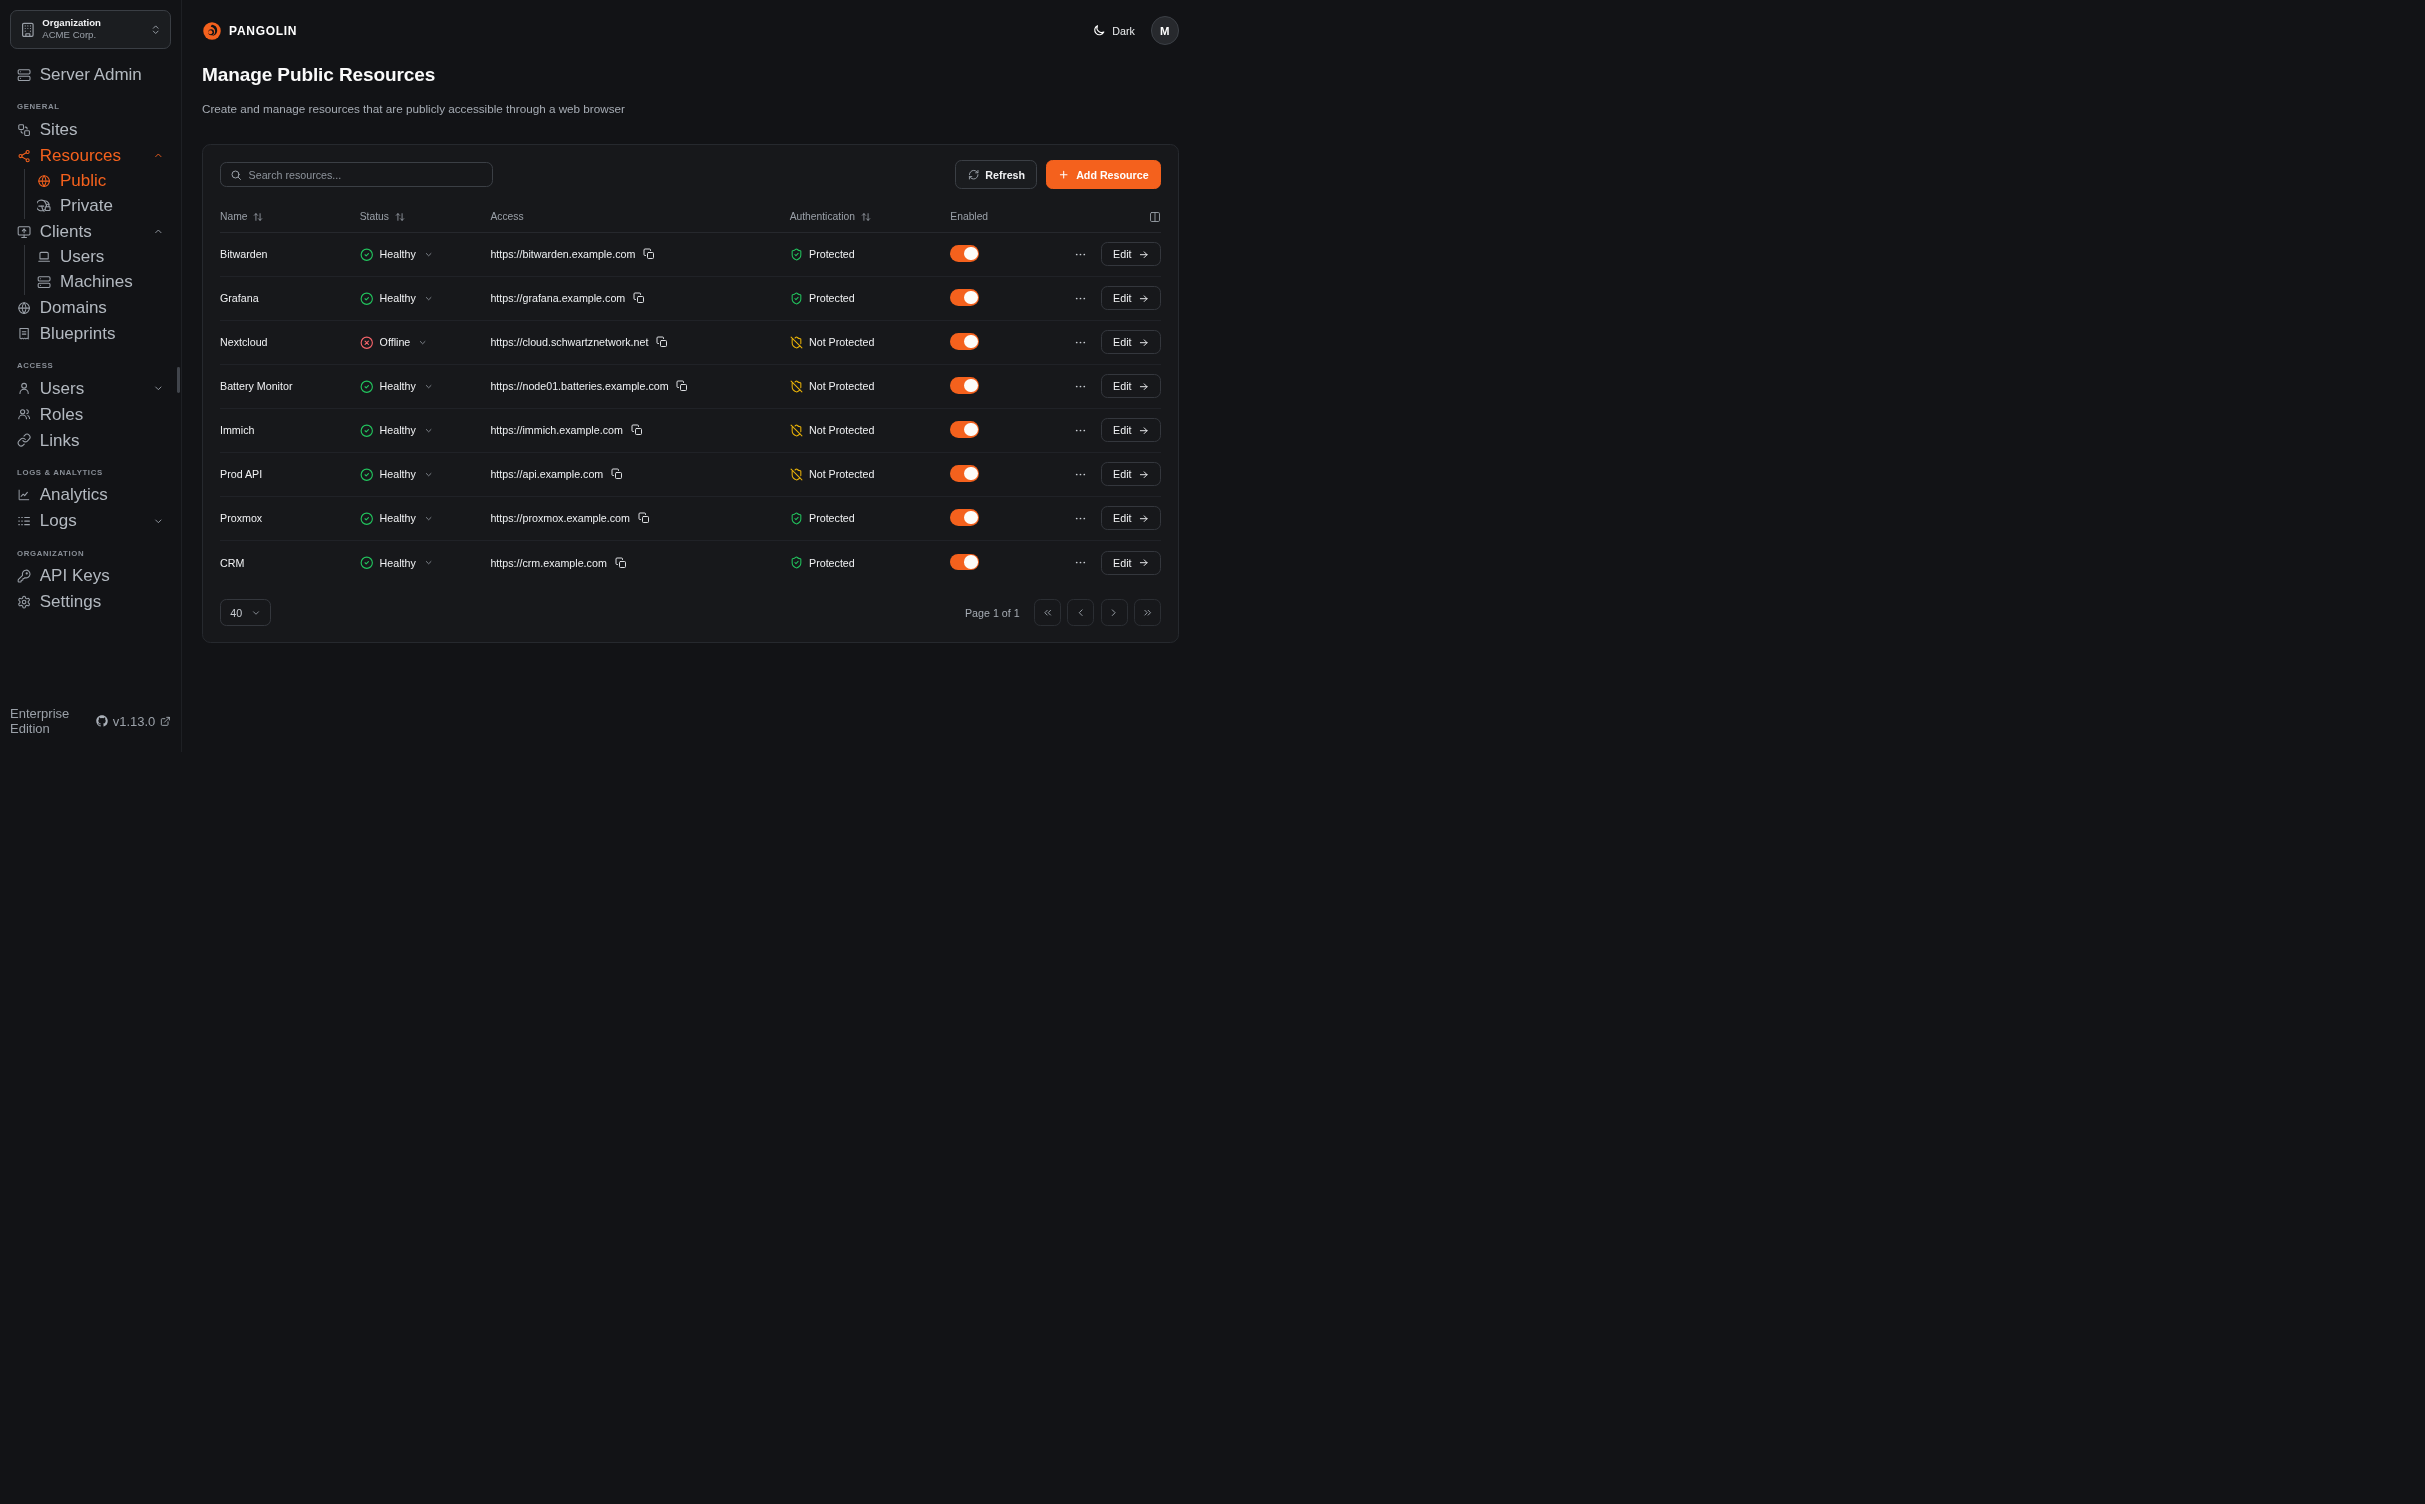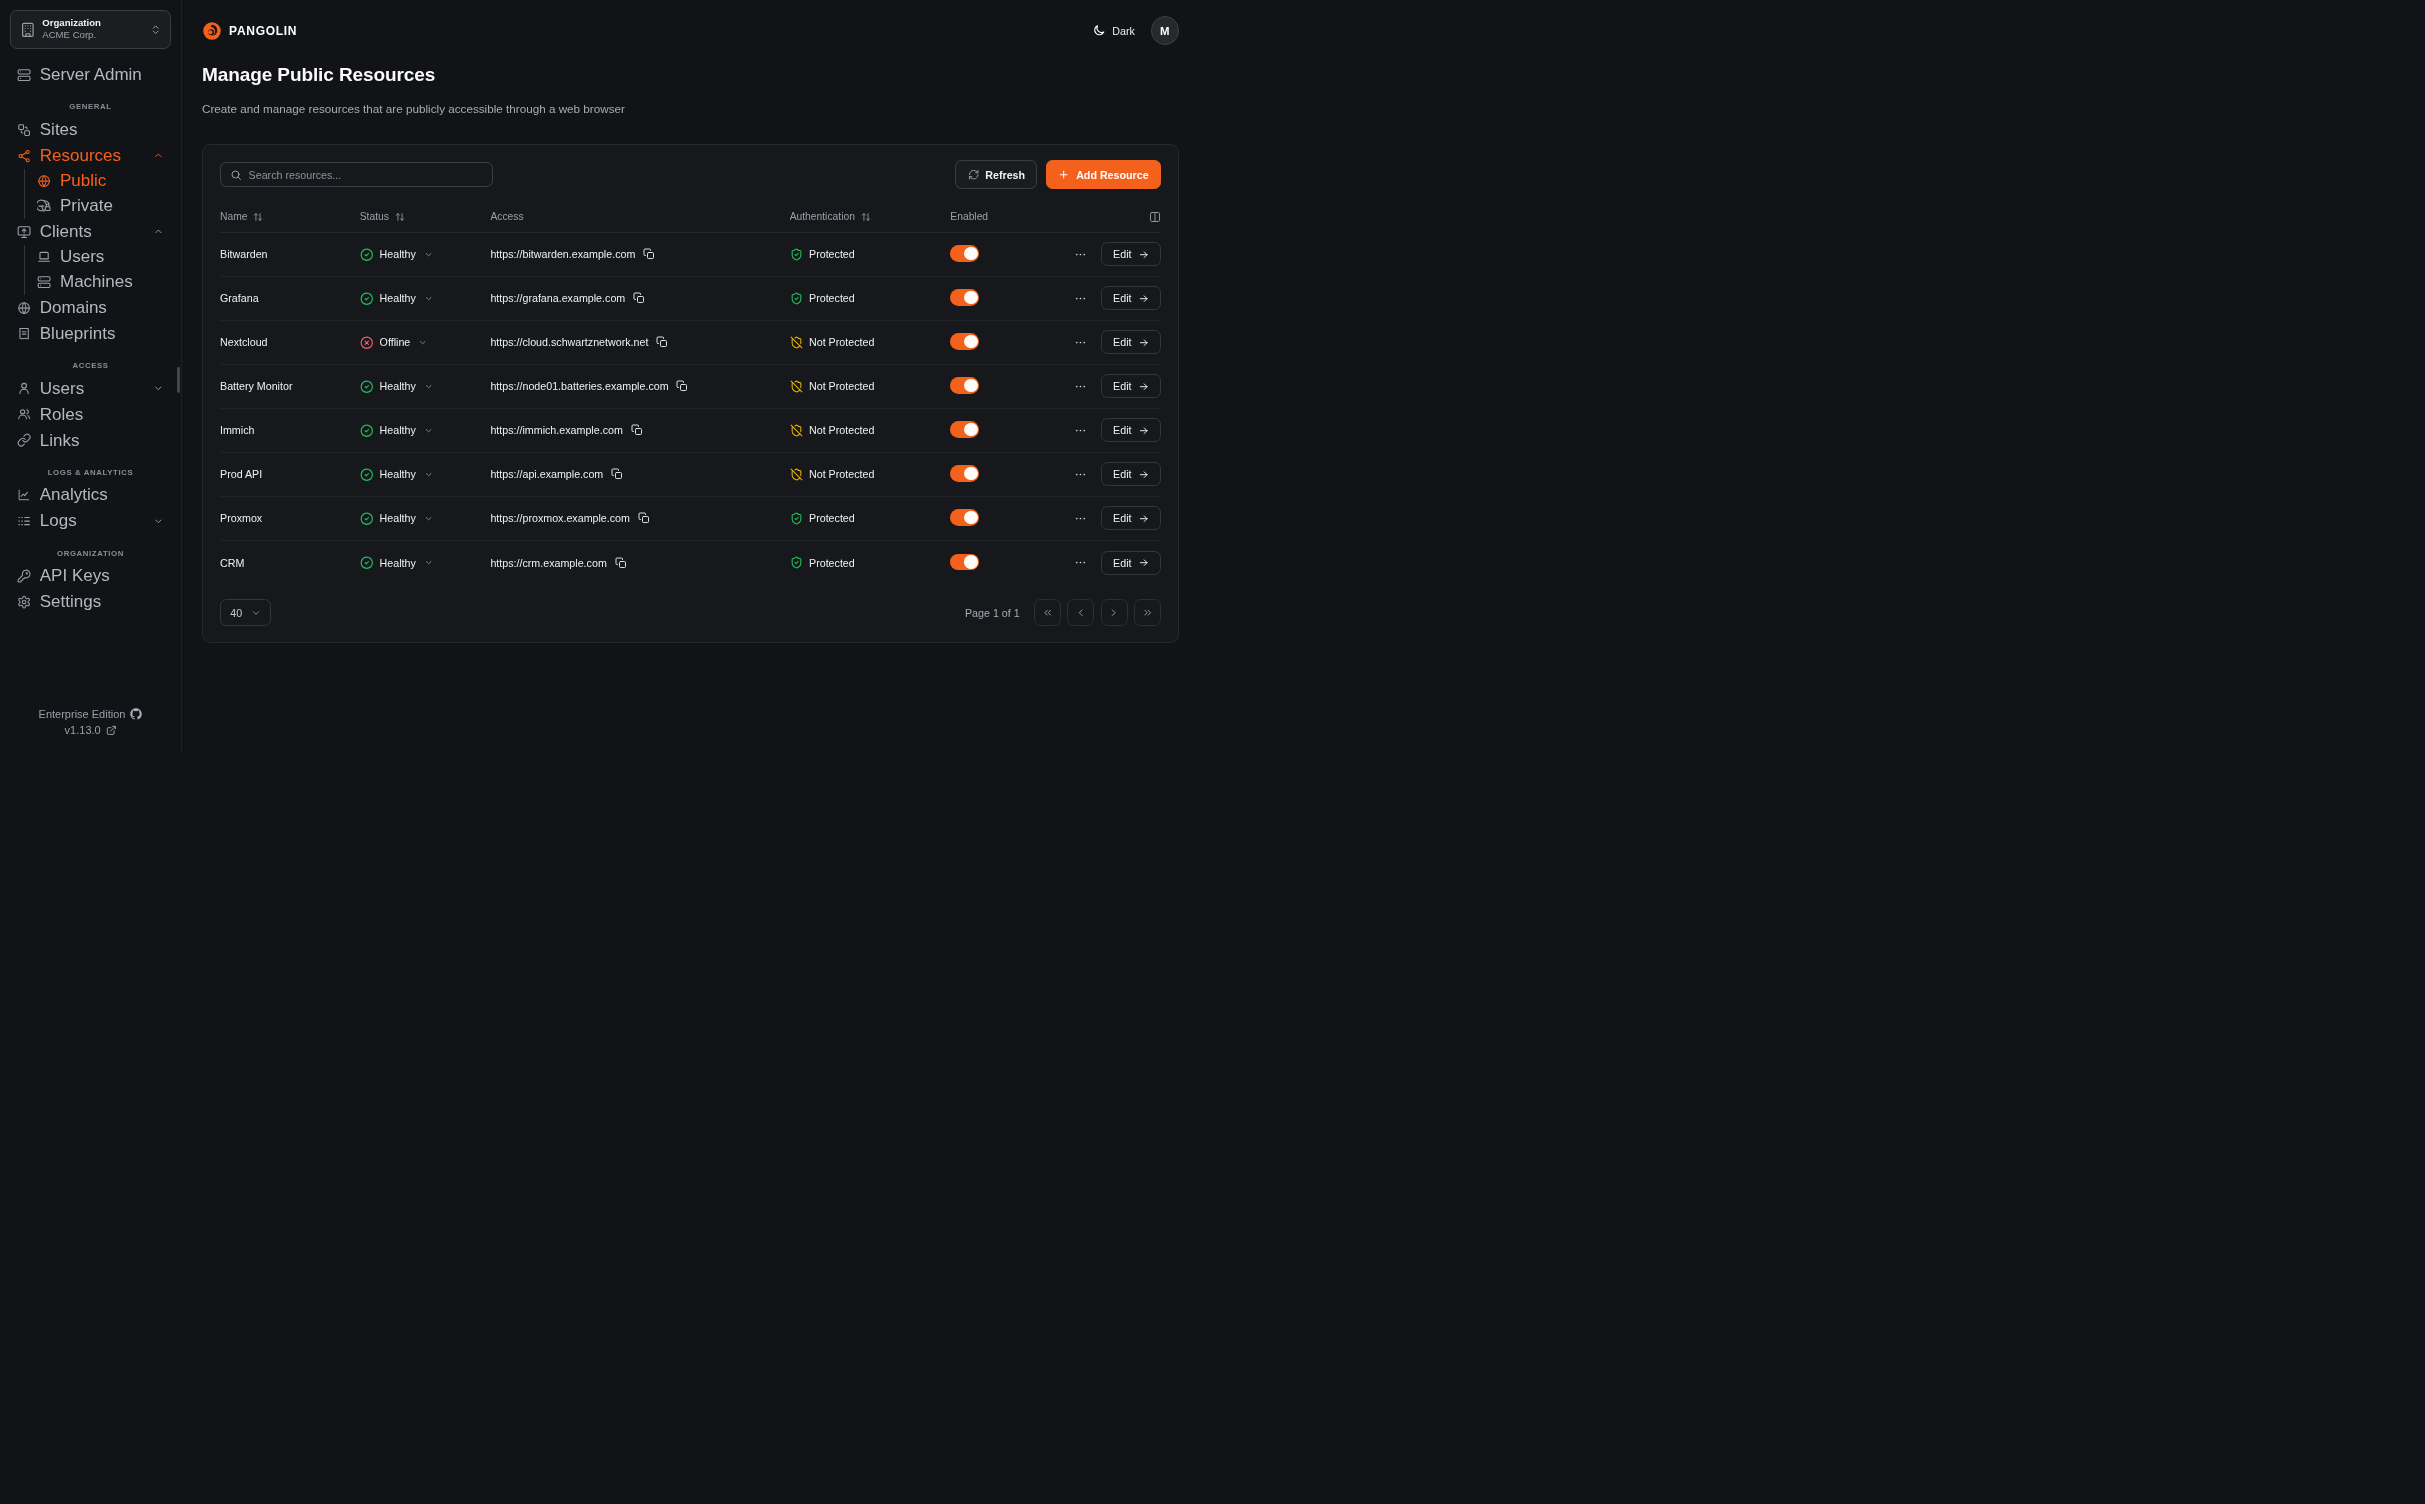--- a/index.html
+++ b/index.html
@@ -48,32 +48,31 @@
     padding:0 7.1px;border-radius:5.7px;color:#b3b9c0;font-size:17px;cursor:pointer;
   }
   .nav-item .nicon{color:#9aa0a8}
   .nav-item .nlabel{flex:1}
   .nav-item .chev{color:#9aa0a8}
   .nav-item.active{color:var(--accent)}
   .nav-item.active .nicon,.nav-item.active .chev{color:var(--accent)}
   .section-label{
     margin:14.2px 7.1px 5.7px;font-size:7.8px;font-weight:700;letter-spacing:.08em;
     color:#888e96;
-    text-align:center;
   }
   .subtree{margin-left:13.5px;border-left:0.7px solid #32353a;padding-left:5.7px;display:flex;flex-direction:column}
   .subtree .nav-item{height:25px}
 
   .sidebar-scroll-thumb{
     position:absolute;right:1.4px;top:367px;width:2.8px;height:26px;border-radius:1.4px;background:#41454c;
   }
 
   .sidebar-footer{
-    margin-top:auto;display:flex;flex-direction:column;align-items:center;gap:4.3px;
-    padding:7.1px 0 8.5px;font-size:11px;color:var(--muted);
+    margin-top:auto;display:flex;flex-direction:row;align-items:center;gap:4.3px;
+    padding:7.1px 0 8.5px;font-size:13px;color:var(--muted);
   }
   .sidebar-footer .line{display:flex;align-items:center;gap:5px}
   .sidebar-footer .gh{color:#aab0b8}
 
   
   .main{flex:1;display:flex;flex-direction:column;padding:15.7px 34px 0 20px;overflow:hidden}
   .topbar{display:flex;align-items:center;justify-content:space-between;height:30px}
   .brand{display:flex;align-items:center;gap:7.1px}
   .brand-name{font-size:12px;font-weight:700;letter-spacing:0.7px;color:#fff}
   .top-right{display:flex;align-items:center;gap:15.7px}

